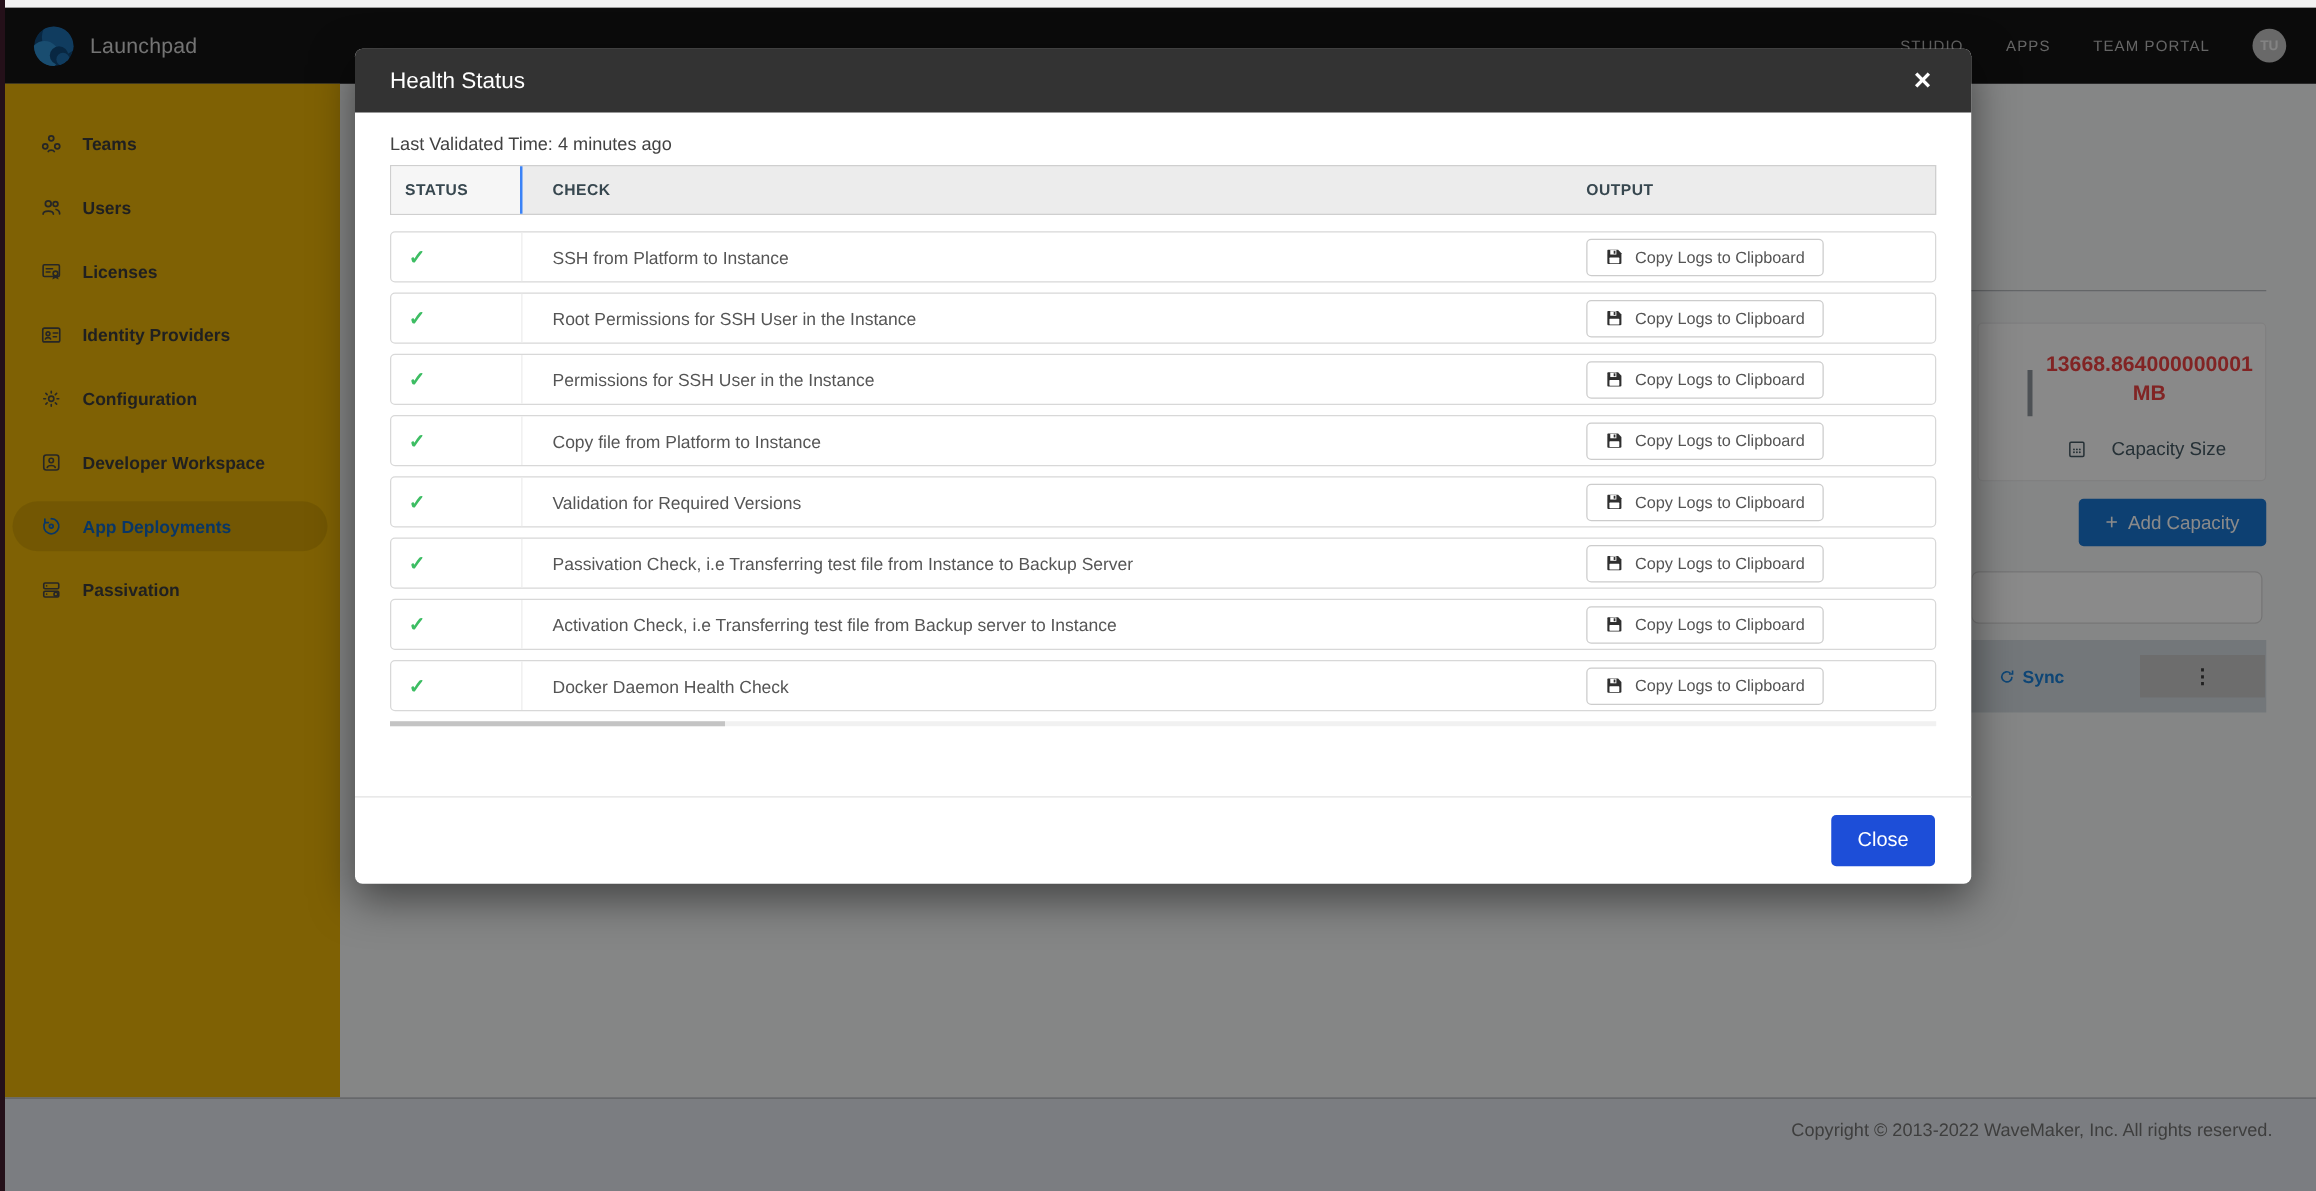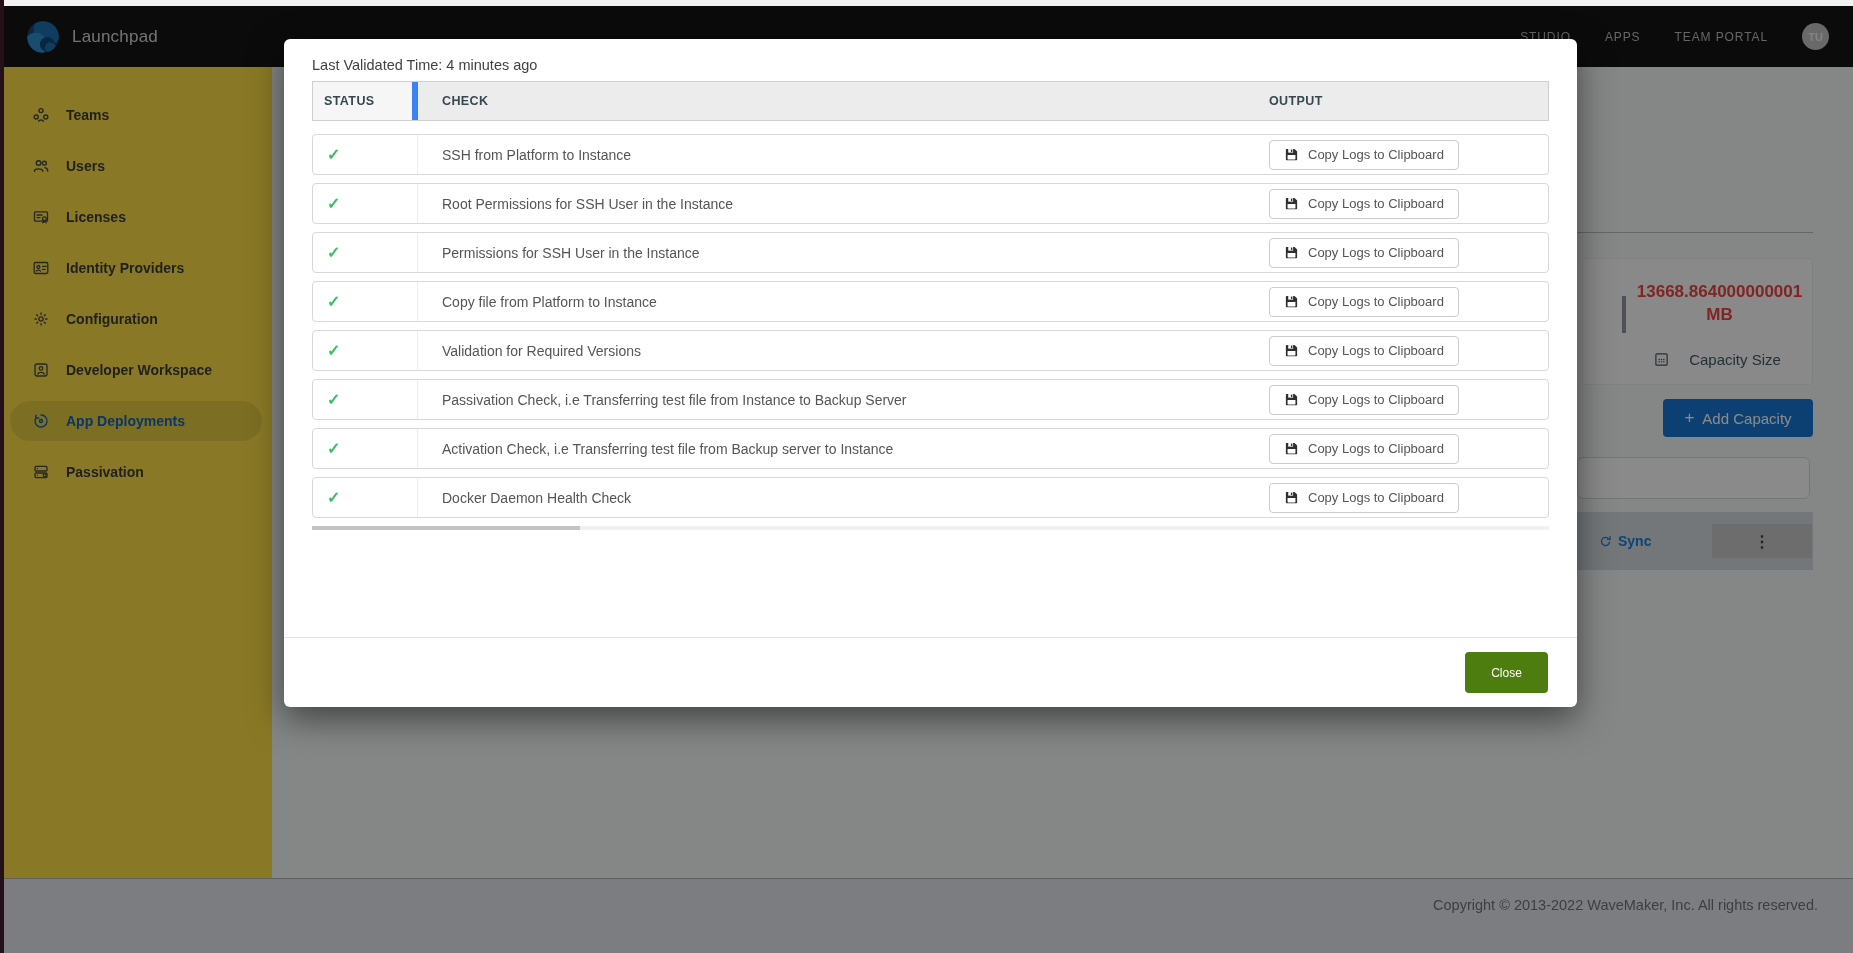--- a/index.html
+++ b/index.html
@@ -12,21 +12,21 @@
 
   
   .appbar { position:absolute; top:6px; left:0; right:0; height:61px; background:#161616; display:flex; align-items:center; padding:0 24px; }
   .logo { width:38px; height:38px; flex:0 0 auto; }
   .app-title { color:#d6d6d6; font-size:17px; margin-left:10px; letter-spacing:.2px; }
   .appbar-nav { margin-left:auto; display:flex; align-items:center; gap:34px; }
   .nav-link { color:#bcbcbc; font-size:12px; letter-spacing:.9px; font-weight:500; cursor:pointer; }
   .avatar { width:27px; height:27px; border-radius:50%; background:#c2c2c2; color:#f2f2f2; font-size:11px; font-weight:700; display:flex; align-items:center; justify-content:center; }
 
   
-  .sidebar { position:absolute; top:67px; left:0; width:272px; height:811px; background:#fde047; padding-top:28px; }
+  .sidebar { position:absolute; top:67px; left:0; width:272px; height:811px; background:#eab308; padding-top:28px; }
   .side-item { height:40px; margin:0 10px 11px 10px; display:flex; align-items:center; padding-left:22px; border-radius:22px; color:#3c3c3c; cursor:pointer; }
   .side-item .s-icon { width:18px; height:18px; margin-right:16px; display:inline-flex; color:#474747; }
   .side-item .s-label { font-size:14px; font-weight:600; }
   .side-item.active { background:rgba(0,0,0,.09); color:#1165bb; }
   .side-item.active .s-icon { color:#1165bb; }
   .side-item.active .s-label { font-weight:700; }
 
   
   .tab-line { position:absolute; top:232px; left:1300px; width:513px; border-bottom:1px solid #b9bcc0; }
   .capacity-card { position:absolute; left:1582px; top:258px; width:231px; height:127px; background:#fdfdfd; border:1px solid #ececec; border-radius:4px; }
@@ -50,37 +50,37 @@
 
   
   .modal { position:absolute; left:284px; top:39px; width:1293px; height:668px; background:#fff; border-radius:6px; box-shadow:0 12px 34px rgba(0,0,0,.5); z-index:80; display:flex; flex-direction:column; }
   .modal-header { height:51px; flex:0 0 auto; background:#333333; border-radius:6px 6px 0 0; display:flex; align-items:center; padding:0 28px; }
   .modal-title { color:#fff; font-size:18px; font-weight:500; }
   .modal-close { margin-left:auto; color:#fff; font-size:24px; font-weight:700; line-height:1; cursor:pointer; padding:0 4px; }
   .modal-body { flex:1 1 auto; padding:18px 28px 0 28px; }
   .last-validated { color:#424242; font-size:14.5px; margin-bottom:8px; }
 
   .table-header { height:40px; display:flex; align-items:stretch; background:#ececec; border:1px solid #cfcfcf; color:#37474f; font-size:12.5px; font-weight:700; letter-spacing:.4px; }
-  .th-status { width:105px; background:#f6f6f6; border-right:6px solid #3b82f6; display:flex; align-items:center; padding-left:11px; }
+  .th-status { width:105px; background:#f6f6f6; border-right:2px solid #3b82f6; display:flex; align-items:center; padding-left:11px; }
   .th-check { flex:1; display:flex; align-items:center; padding-left:24px; }
   .th-output { width:279px; display:flex; align-items:center; }
 
   .rows-wrap { margin-top:13px; }
   .check-row { height:41px; border:1px solid #d8d8d8; border-radius:4px; background:#fff; margin-bottom:8px; display:flex; align-items:stretch; }
   .row-status { width:105px; border-right:1px solid #ededed; display:flex; align-items:center; justify-content:flex-start; padding-left:14px; }
   .check-mark { color:#3dbd63; font-size:16px; font-weight:700; }
   .row-check { flex:1; display:flex; align-items:center; padding-left:24px; color:#555; font-size:14px; }
   .row-output { width:279px; display:flex; align-items:center; }
   .copy-btn { display:inline-flex; align-items:center; gap:9px; height:30px; padding:0 14px; background:#fff; border:1px solid #ccc; border-radius:4px; color:#555; font-size:13px; cursor:pointer; font-family:inherit; }
 
   .h-scrollbar { position:relative; height:4px; background:#f1f1f1; }
   .h-scrollbar .thumb { position:absolute; left:0; top:0; height:4px; width:268px; background:#c4c4c4; }
 
   .modal-footer { height:70px; flex:0 0 auto; border-top:1px solid #e2e2e2; display:flex; align-items:center; justify-content:flex-end; padding:0 29px; }
-  .close-btn { width:83px; height:41px; background:#4d7c0f; color:#fff; border:none; border-radius:4px; font-size:12px; cursor:pointer; font-family:inherit; }
+  .close-btn { width:83px; height:41px; background:#1d4ed8; color:#fff; border:none; border-radius:4px; font-size:16px; cursor:pointer; font-family:inherit; }
 </style>
 </head>
 <body>
 
 <div class="screen">
 
   <div class="top-strip"></div>
   <div class="left-edge-mark"></div>
 
   <header class="appbar">
@@ -240,20 +240,24 @@
     </span>
   </div>
 
   <footer class="page-footer">
     <span class="copyright">Copyright © 2013-2022 WaveMaker, Inc. All rights reserved.</span>
   </footer>
 
   <div class="overlay"></div>
 
   <section class="modal">
+    <div class="modal-header">
+      <span class="modal-title">Health Status</span>
+      <span class="modal-close">×</span>
+    </div>
     <div class="modal-body">
       <div class="last-validated">Last Validated Time: 4 minutes ago</div>
 
       <div class="table-header">
         <div class="th-status">STATUS</div>
         <div class="th-check">CHECK</div>
         <div class="th-output">OUTPUT</div>
       </div>
 
       <div class="rows-wrap" id="rows-wrap">

